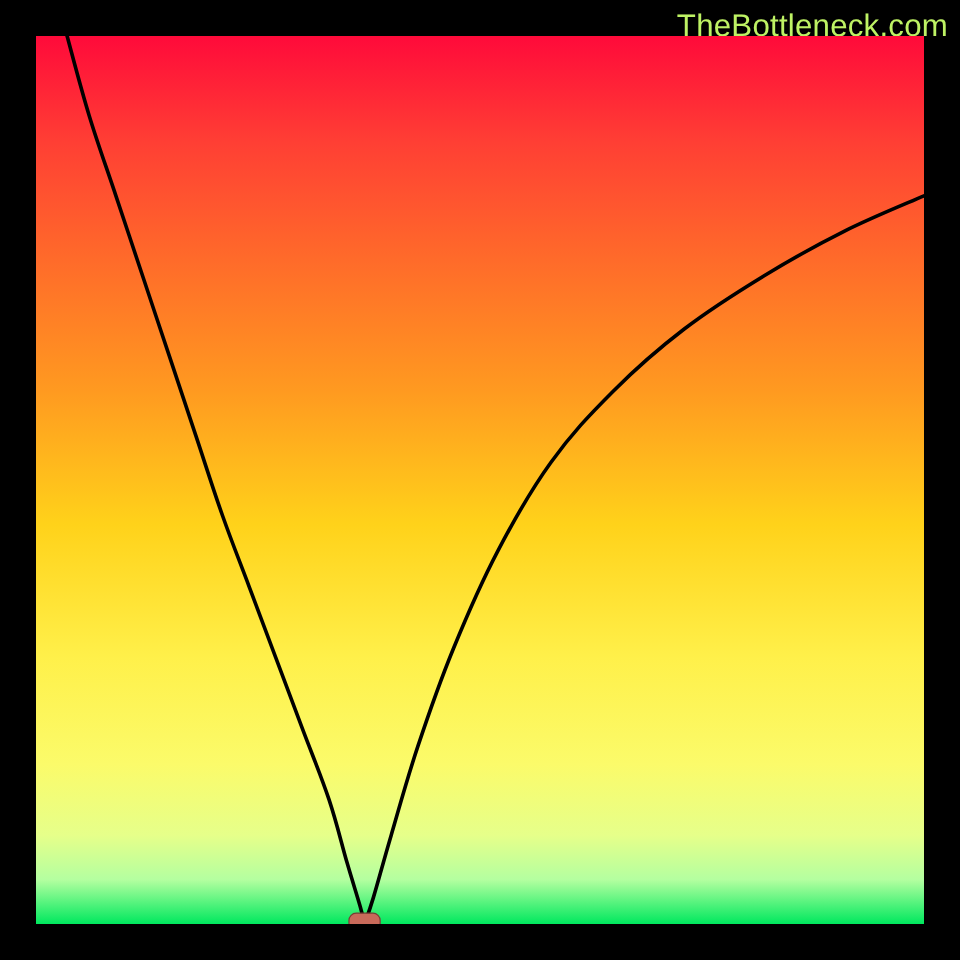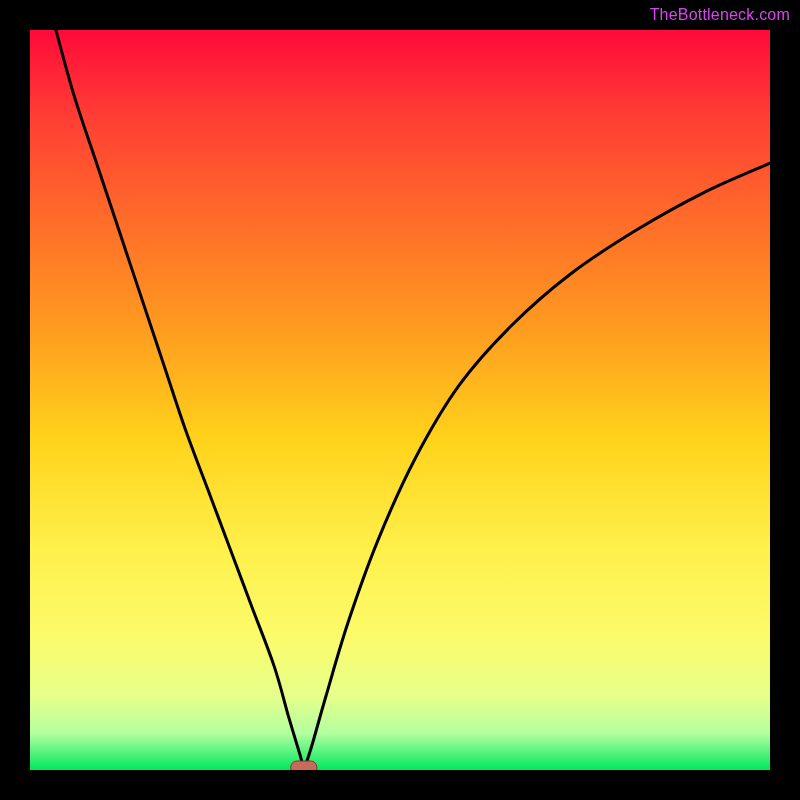--- a/index.html
+++ b/index.html
@@ -38,22 +38,22 @@
     position: absolute;
     left: 0;
     top: 0;
     width: 740px;
     height: 740px;
   }
   .watermark {
     position: absolute;
     top: 6px;
     right: 10px;
-    color: #d946ef;
-    font-size: 16px;
+    color: #bef264;
+    font-size: 26px;
     letter-spacing: 0.2px;
   }
 </style>
 </head>
 <body>
 
 <div class="frame">
   <div class="watermark">TheBottleneck.com</div>
   <div class="plot-area">
     <svg class="curve-layer" viewBox="0 0 740 740" preserveAspectRatio="none">

